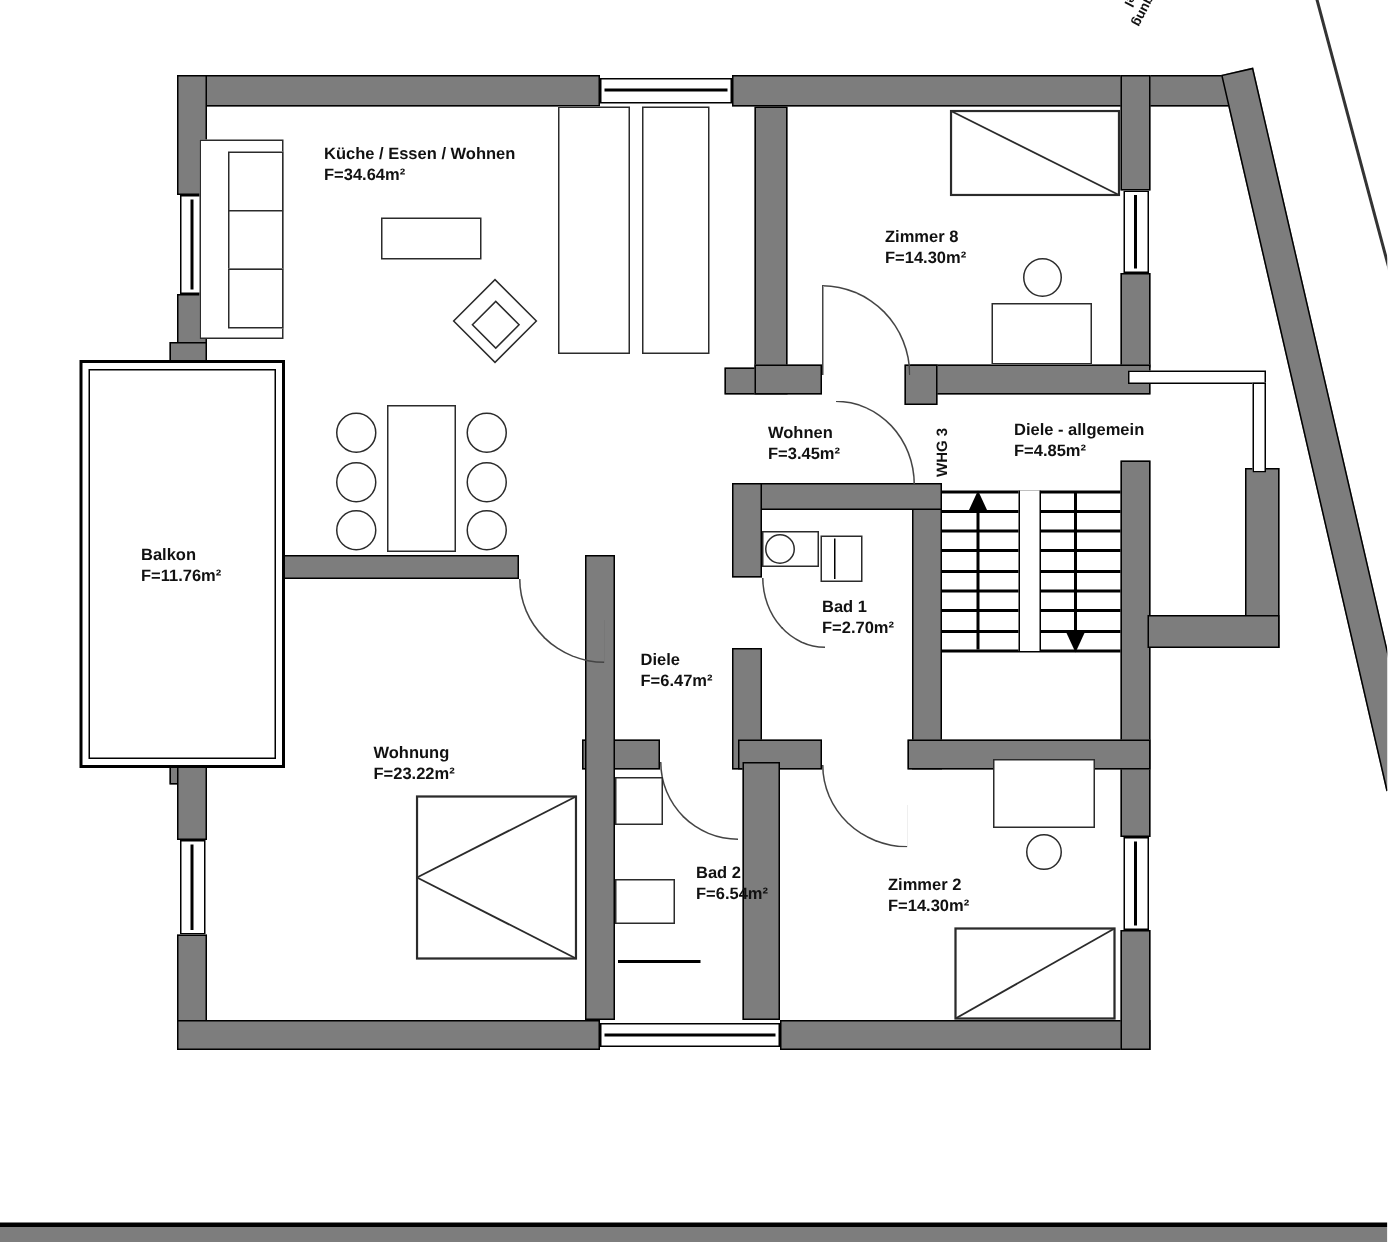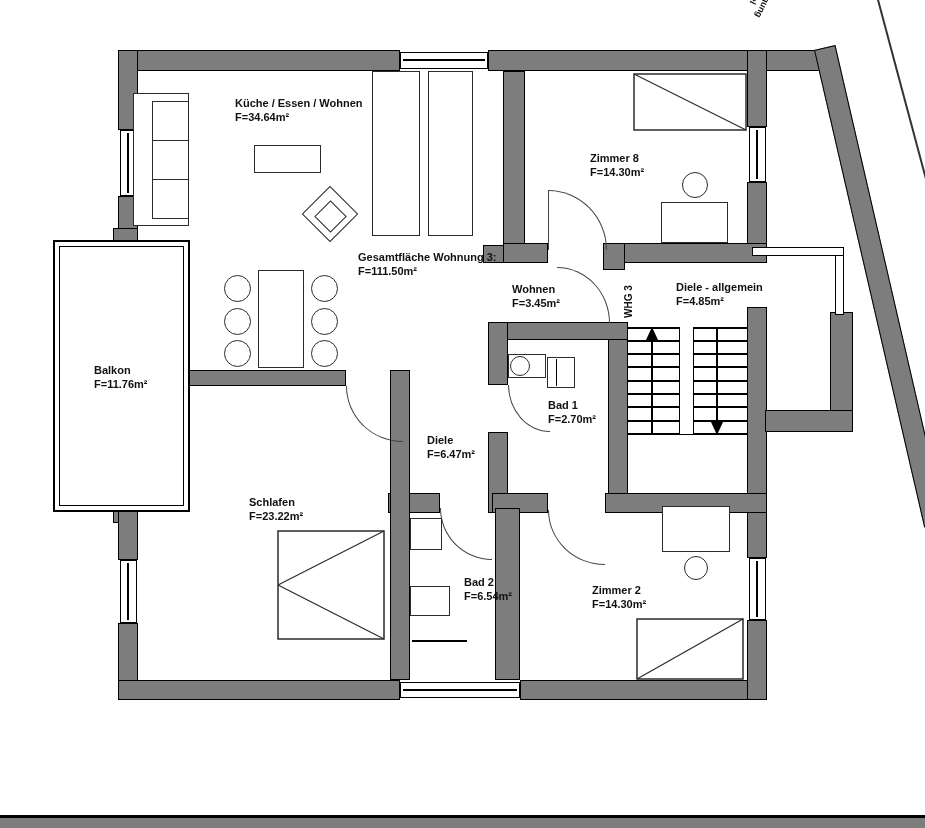--- a/index.html
+++ b/index.html
@@ -144,27 +144,23 @@
   <div class="f" style="left:410px;top:586px;width:40px;height:30px;"></div>
   <div class="ln" style="left:412px;top:640px;width:55px;height:1.5px;"></div>
 
   <div class="f" style="left:662px;top:506px;width:68px;height:46px;"></div>
   <div class="f circ" style="left:684px;top:556px;width:24px;height:24px;"></div>
   <svg class="abs" style="left:636px;top:618px;" width="108" height="62">
     <rect x="1" y="1" width="106" height="60" fill="#fff" stroke="#2b2b2b" stroke-width="1.5"></rect>
     <line x1="1" y1="61" x2="107" y2="1" stroke="#2b2b2b" stroke-width="1.2"></line>
   </svg>
 
-  <div class="lbl" style="left:235px;top:96px;">
+  <div class="lbl" style="left:216px;top:96px;">
     <span>Küche / Essen / Wohnen</span>
       <span>F=34.64m²</span>
-  </div>
-  <div class="lbl" style="left:358px;top:250px;">
-    <span>Gesamtfläche Wohnung 3:</span>
-      <span>F=111.50m²</span>
   </div>
   <div class="lbl" style="left:590px;top:151px;">
     <span>Zimmer 8</span>
       <span>F=14.30m²</span>
   </div>
   <div class="lbl" style="left:512px;top:282px;">
     <span>Wohnen</span>
       <span>F=3.45m²</span>
   </div>
   <div class="lbl" style="left:604px;top:272px;font-size:10px;transform:rotate(-90deg);transform-origin:left top;left:622px;top:318px;">
@@ -180,21 +176,21 @@
   </div>
   <div class="lbl" style="left:548px;top:398px;">
     <span>Bad 1</span>
       <span>F=2.70m²</span>
   </div>
   <div class="lbl" style="left:427px;top:433px;">
     <span>Diele</span>
       <span>F=6.47m²</span>
   </div>
   <div class="lbl" style="left:249px;top:495px;">
-    <span>Schlafen</span>
+    <span>Wohnung</span>
       <span>F=23.22m²</span>
   </div>
   <div class="lbl" style="left:464px;top:575px;">
     <span>Bad 2</span>
       <span>F=6.54m²</span>
   </div>
   <div class="lbl" style="left:592px;top:583px;">
     <span>Zimmer 2</span>
       <span>F=14.30m²</span>
   </div>

